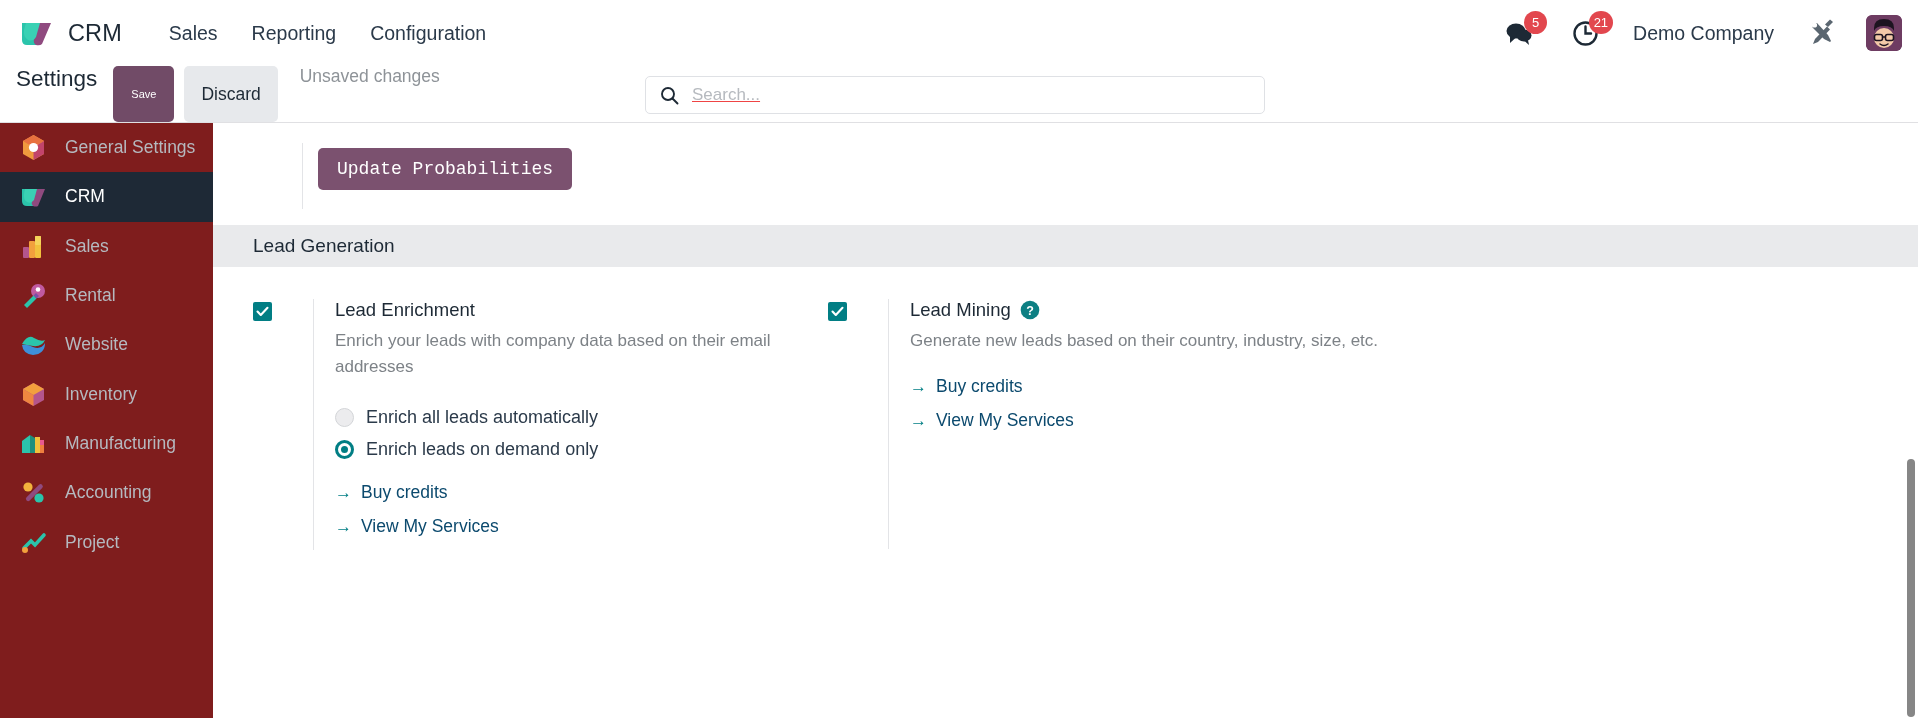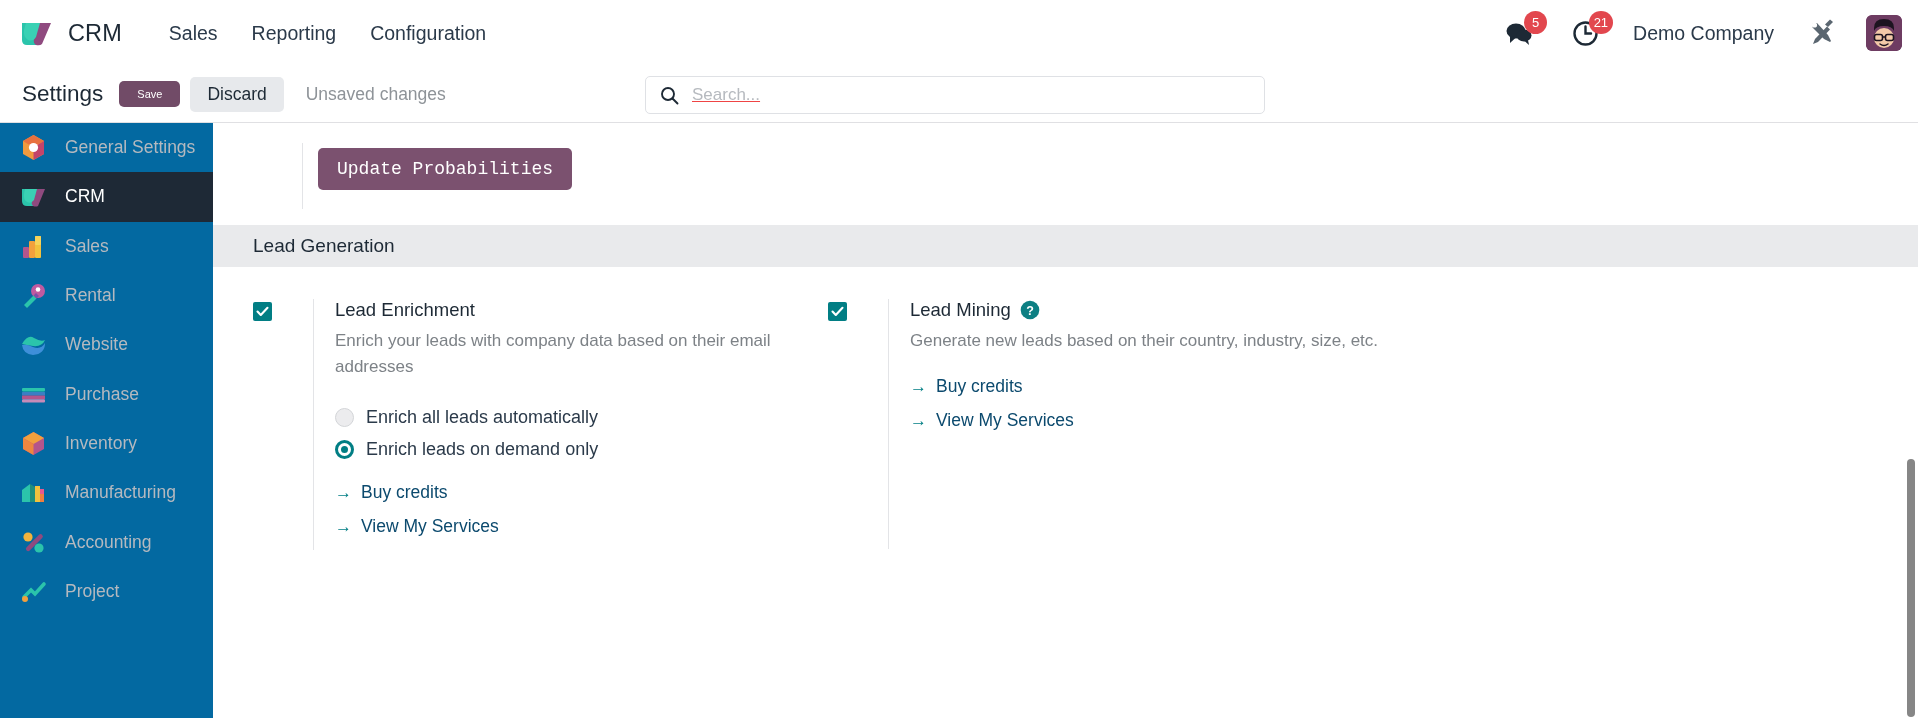--- a/index.html
+++ b/index.html
@@ -51,22 +51,22 @@
   .avatar {
     width: 36px; height: 36px; border-radius: 6px; flex: none;
     background: linear-gradient(160deg,#7a3d6a 0%,#5c2f55 100%);
     overflow: hidden; cursor: pointer; position: relative;
   }
 
   
   .control-panel {
     position: absolute; top: 66px; left: 0;
     width: 1918px; height: 57px;
-    background: #ffffff; display: flex; align-items: center;
-    padding-left: 22px; border-bottom: 1px solid #e0e0e3;
+    background: #ffffff; display: flex; 
+    padding-left: 16px; border-bottom: 1px solid #e0e0e3;
   }
   .breadcrumb-title {
     font-size: 22.5px; color: #1d2935; font-weight: 400;
     margin-right: 16px; white-space: nowrap;
   }
   .btn-save {
     background: #714b67; color: #ffffff; border: none;
     font-size: 11px; padding: 7px 18px; border-radius: 5px;
     cursor: pointer; font-family: inherit; margin-right: 10px;
   }
@@ -92,21 +92,21 @@
     font-size: 17px; color: #ef4444; width: 100%;
     font-family: inherit;
     text-decoration: underline;
   }
   .search-input::placeholder { color: #b6babf; }
 
   
   .sidebar {
     position: absolute; top: 123px; left: 0;
     width: 249px; height: 595px;
-    background: #0369a1; overflow: hidden;
+    background: #7f1d1d; overflow: hidden;
   }
   .side-item {
     display: flex; align-items: center;
     height: 49.3px; padding-left: 19px; cursor: pointer;
     position: relative;
   }
   .side-item.active { background: #1e2936; }
   .side-icon { width: 29px; height: 29px; flex: none; margin-right: 17px; }
   .side-label {
     font-size: 17.5px; color: #b5b9bf; white-space: nowrap;
@@ -340,29 +340,20 @@
   </div>
 
   <div class="side-item">
     <svg class="side-icon" viewBox="0 0 29 29">
       <path d="M3 14 Q9 4 15 8 Q22 12 26 10 Q23 17 14 16 Q7 15 3 14 Z" fill="#2bc4ab"></path>
       <path d="M3 15 Q8 14 14 17 Q22 20 26 13 Q26 24 14 25 Q4 24 3 15 Z" fill="#3e8fd9"></path>
     </svg>
     <span class="side-label">Website</span>
   </div>
 
-  <div class="side-item">
-    <svg class="side-icon" viewBox="0 0 29 29">
-      <rect x="3" y="8" width="23" height="3.4" rx="1" fill="#2bc4ab"></rect>
-      <rect x="3" y="12" width="23" height="3.4" rx="0.5" fill="#3a7fc4"></rect>
-      <rect x="3" y="15.6" width="23" height="3.4" rx="0.5" fill="#b4558c"></rect>
-      <rect x="3" y="19.2" width="23" height="3.4" rx="1" fill="#c78bb8"></rect>
-    </svg>
-    <span class="side-label">Purchase</span>
-  </div>
 
   <div class="side-item">
     <svg class="side-icon" viewBox="0 0 29 29">
       <path d="M14.5 3 L25 9 L25 20 L14.5 26 L4 20 L4 9 Z" fill="#b4558c"></path>
       <path d="M14.5 3 L25 9 L14.5 15 L4 9 Z" fill="#f2a03d"></path>
       <path d="M4 9 L14.5 15 L14.5 26 L4 20 Z" fill="#ef8640"></path>
     </svg>
     <span class="side-label">Inventory</span>
   </div>
 

